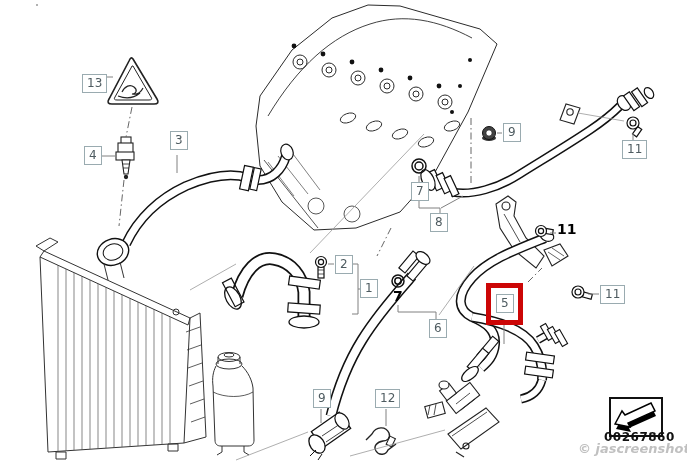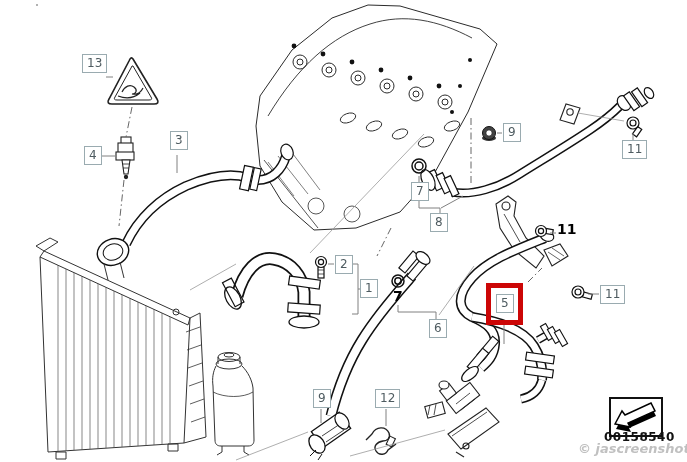--- a/index.html
+++ b/index.html
@@ -275,34 +275,34 @@
       <rect x="610" y="398" width="52" height="38" fill="#fff" stroke="#111" stroke-width="2"></rect>
       <g>
         <path d="M616,429 623,416 626,420 652,408 656,416 629,428 631,432 Z" fill="#000"></path>
         <path d="M615,424 622,411 625,415 651,403 655,411 628,423 630,427 Z" fill="#fff" stroke="#000" stroke-width="1.5"></path>
       </g>
     </g>
   </svg>
 
   <div class="speck"></div>
 
-  <div class="plabel" style="left:82px;top:54px;">13</div>
+  <div class="plabel" style="left:82px;top:74px;">13</div>
   <div class="plabel" style="left:84px;top:146px;">4</div>
   <div class="plabel" style="left:170px;top:131px;">3</div>
   <div class="plabel" style="left:503px;top:123px;">9</div>
   <div class="plabel" style="left:622px;top:140px;">11</div>
   <div class="plabel" style="left:411px;top:182px;">7</div>
   <div class="plabel" style="left:430px;top:213px;">8</div>
   <div class="plabel-bold" style="left:557px;top:222px;">11</div>
   <div class="plabel" style="left:335px;top:255px;">2</div>
   <div class="plabel" style="left:360px;top:279px;">1</div>
   <div class="plabel-bold" style="left:393px;top:289px;">7</div>
   <div class="plabel" style="left:429px;top:319px;">6</div>
   <div class="red-box"></div>
   <div class="plabel" style="left:496px;top:294px;">5</div>
   <div class="plabel" style="left:600px;top:285px;">11</div>
   <div class="plabel" style="left:313px;top:389px;">9</div>
   <div class="plabel" style="left:375px;top:389px;">12</div>
 
-  <div class="pnum">00158540</div>
+  <div class="pnum">00267860</div>
   <div class="watermark"><span>©</span> <span>jascreenshot</span></div>
 
 </div>
 
 </body></html>

